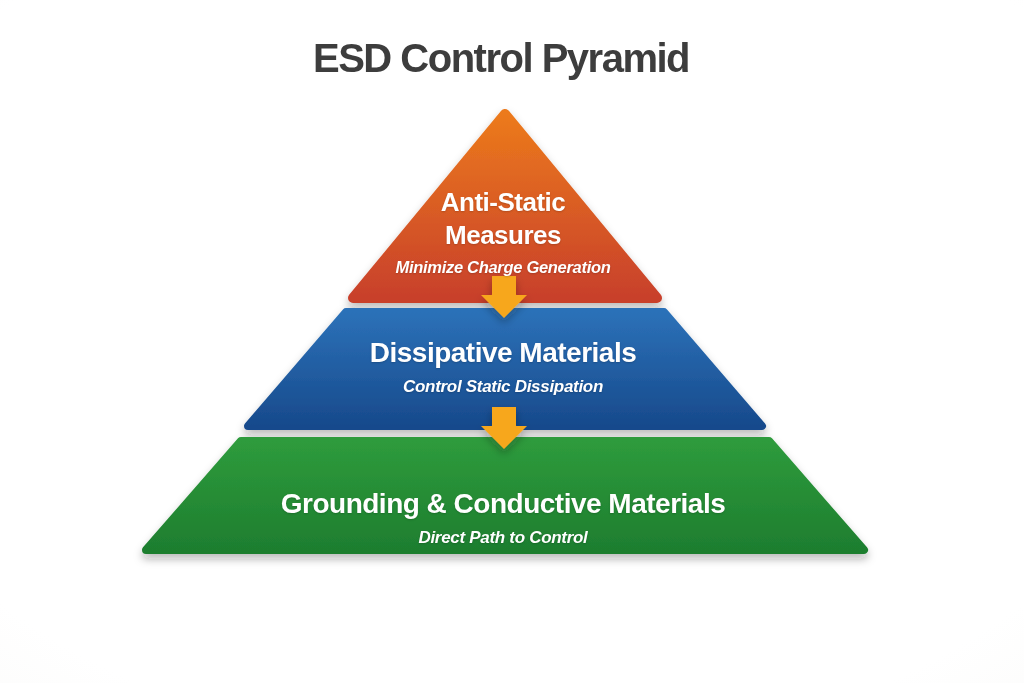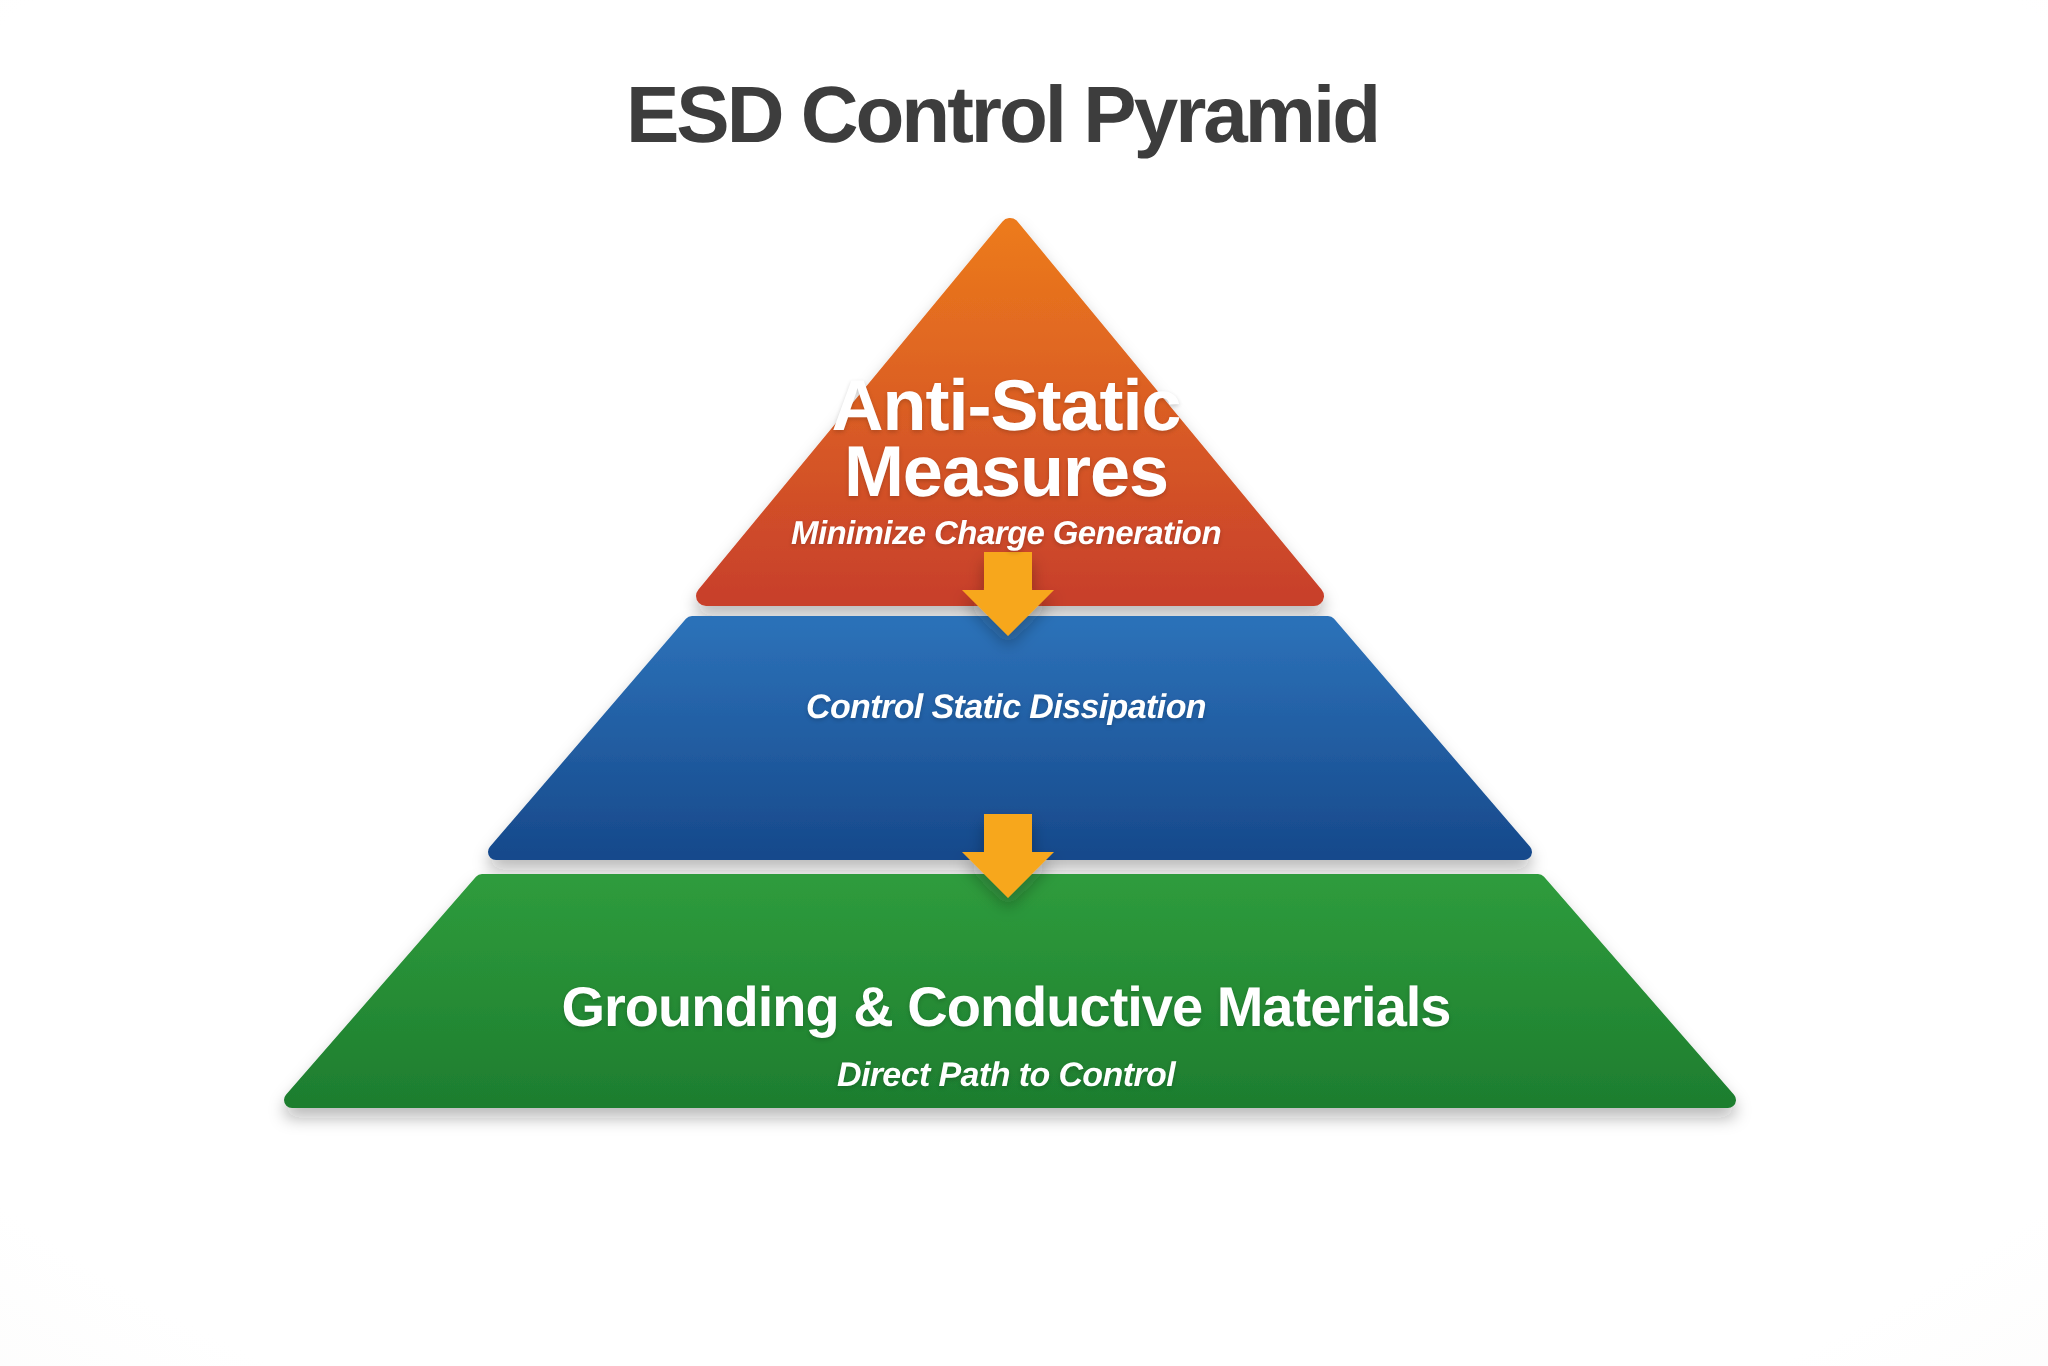--- a/index.html
+++ b/index.html
@@ -38,21 +38,21 @@
     position: absolute;
     left: 503px;
     transform: translateX(-50%);
     text-align: center;
     color: #ffffff;
     white-space: nowrap;
     text-shadow: 0 1px 2px rgba(0,0,0,0.18);
     pointer-events: none;
   }
   .tier-text .heading {
-    font-size: 36px;
+    font-size: 26px;
     font-weight: 700;
     line-height: 33px;
     letter-spacing: -0.5px;
   }
   .tier-text .subtitle {
     font-size: 16.5px;
     font-weight: 700;
     letter-spacing: -0.3px;
     margin-top: 6px;
     font-style: italic;
@@ -102,20 +102,21 @@
 
   <div class="tier-text t1">
     <div class="heading">
       <div>Anti-Static</div>
       <div>Measures</div>
     </div>
     <div class="subtitle">Minimize Charge Generation</div>
   </div>
 
   <div class="tier-text t2">
+    <div class="heading">Dissipative Materials</div>
     <div class="subtitle">Control Static Dissipation</div>
   </div>
 
   <div class="tier-text t3">
     <div class="heading">Grounding &amp; Conductive Materials</div>
     <div class="subtitle">Direct Path to Control</div>
   </div>
 
 </div>
 

